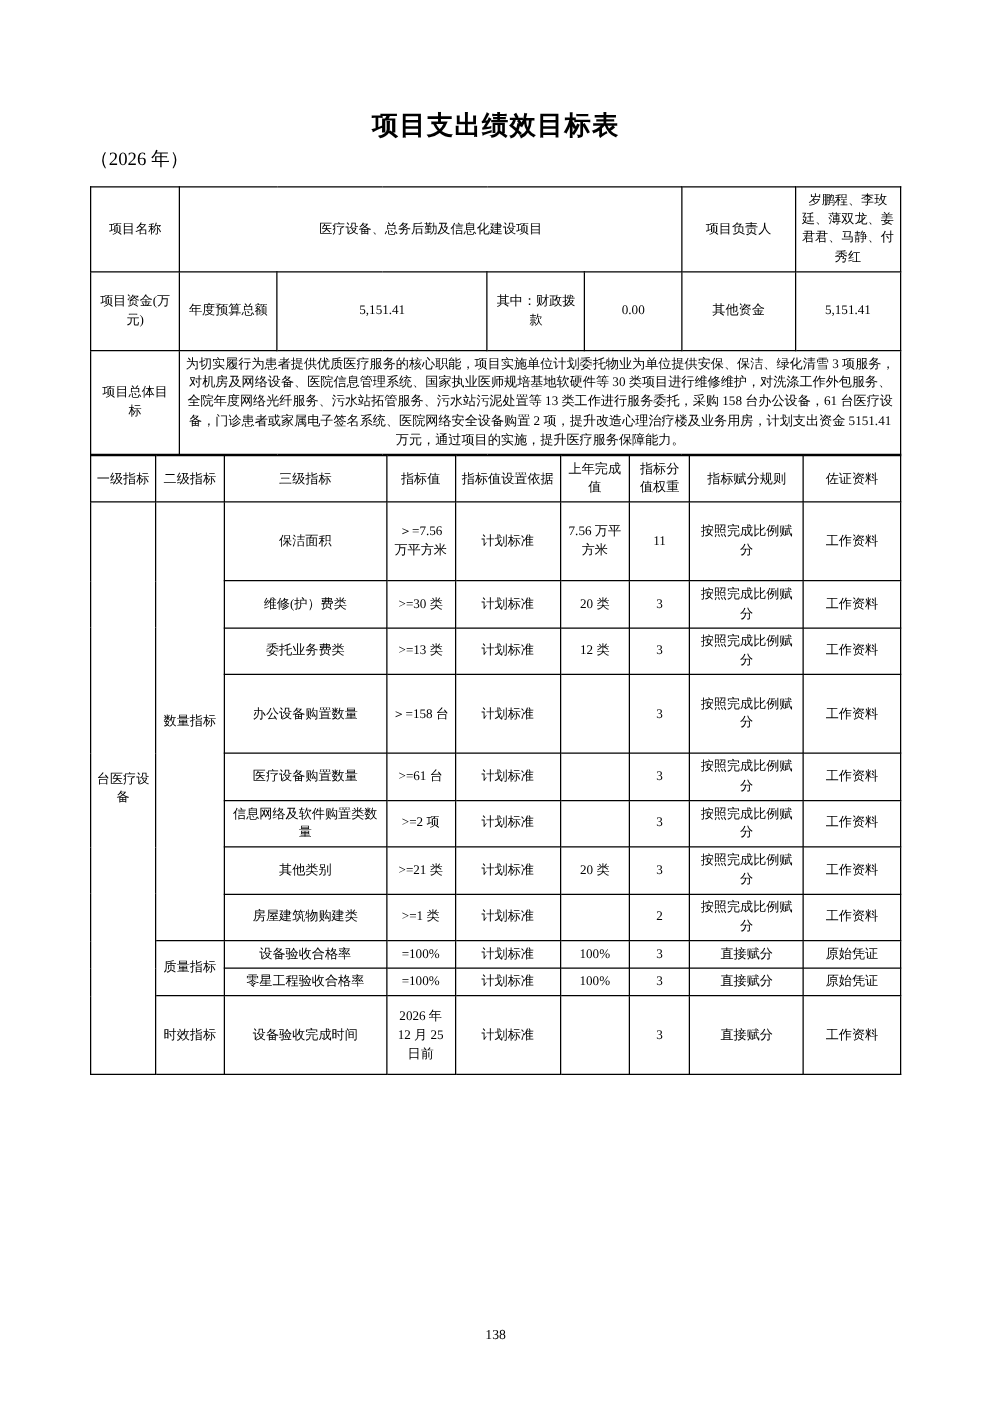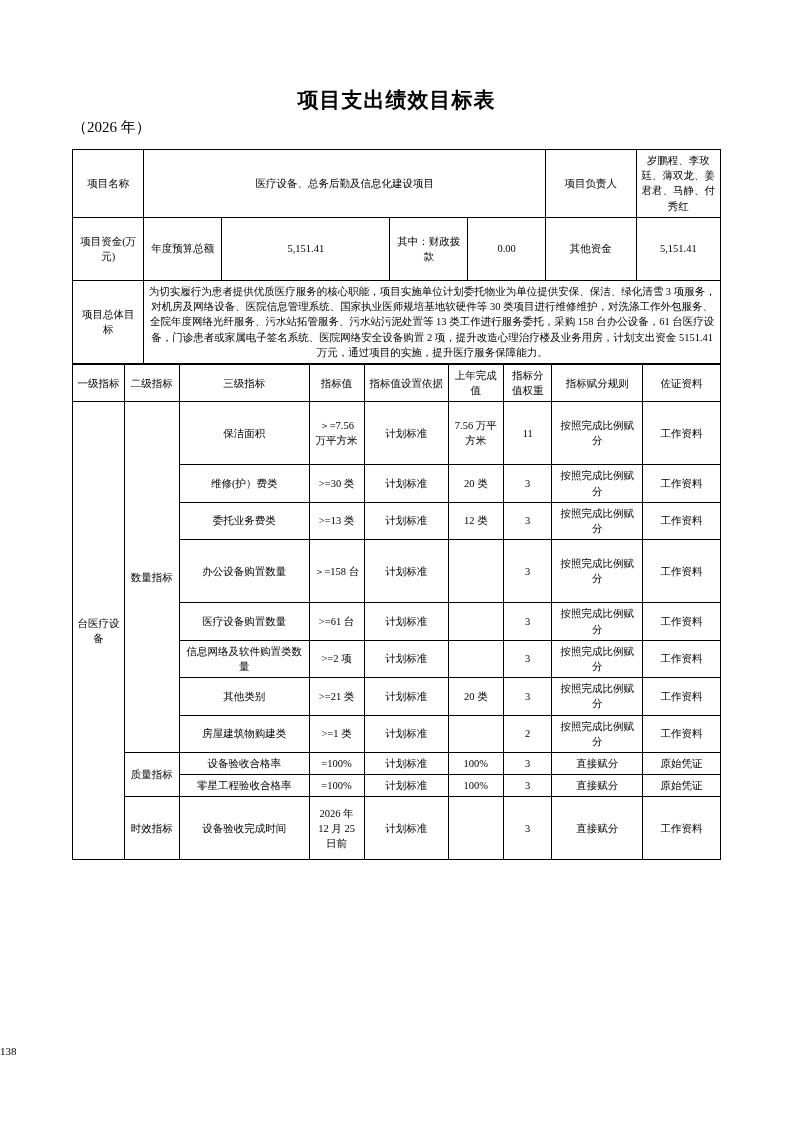--- a/index.html
+++ b/index.html
@@ -68,24 +68,24 @@
     font-weight: bold;
     font-size: 11px;
     padding: 6px 2px;
   }
   .tiny {
     font-size: 9.5px;
     margin-top: 10px;
   }
   .pagenum {
     position: absolute;
-    bottom: 65px;
+    bottom: 48px;
     left: 0;
     width: 793px;
-    text-align: left;
+    text-align: center;
     font-size: 11px;
   }
   .cell-tall {
     height: 56px;
     margin-left: 10px;
   }
   .vert-label {
     font-weight: normal;
     font-size: 11px;
   }

